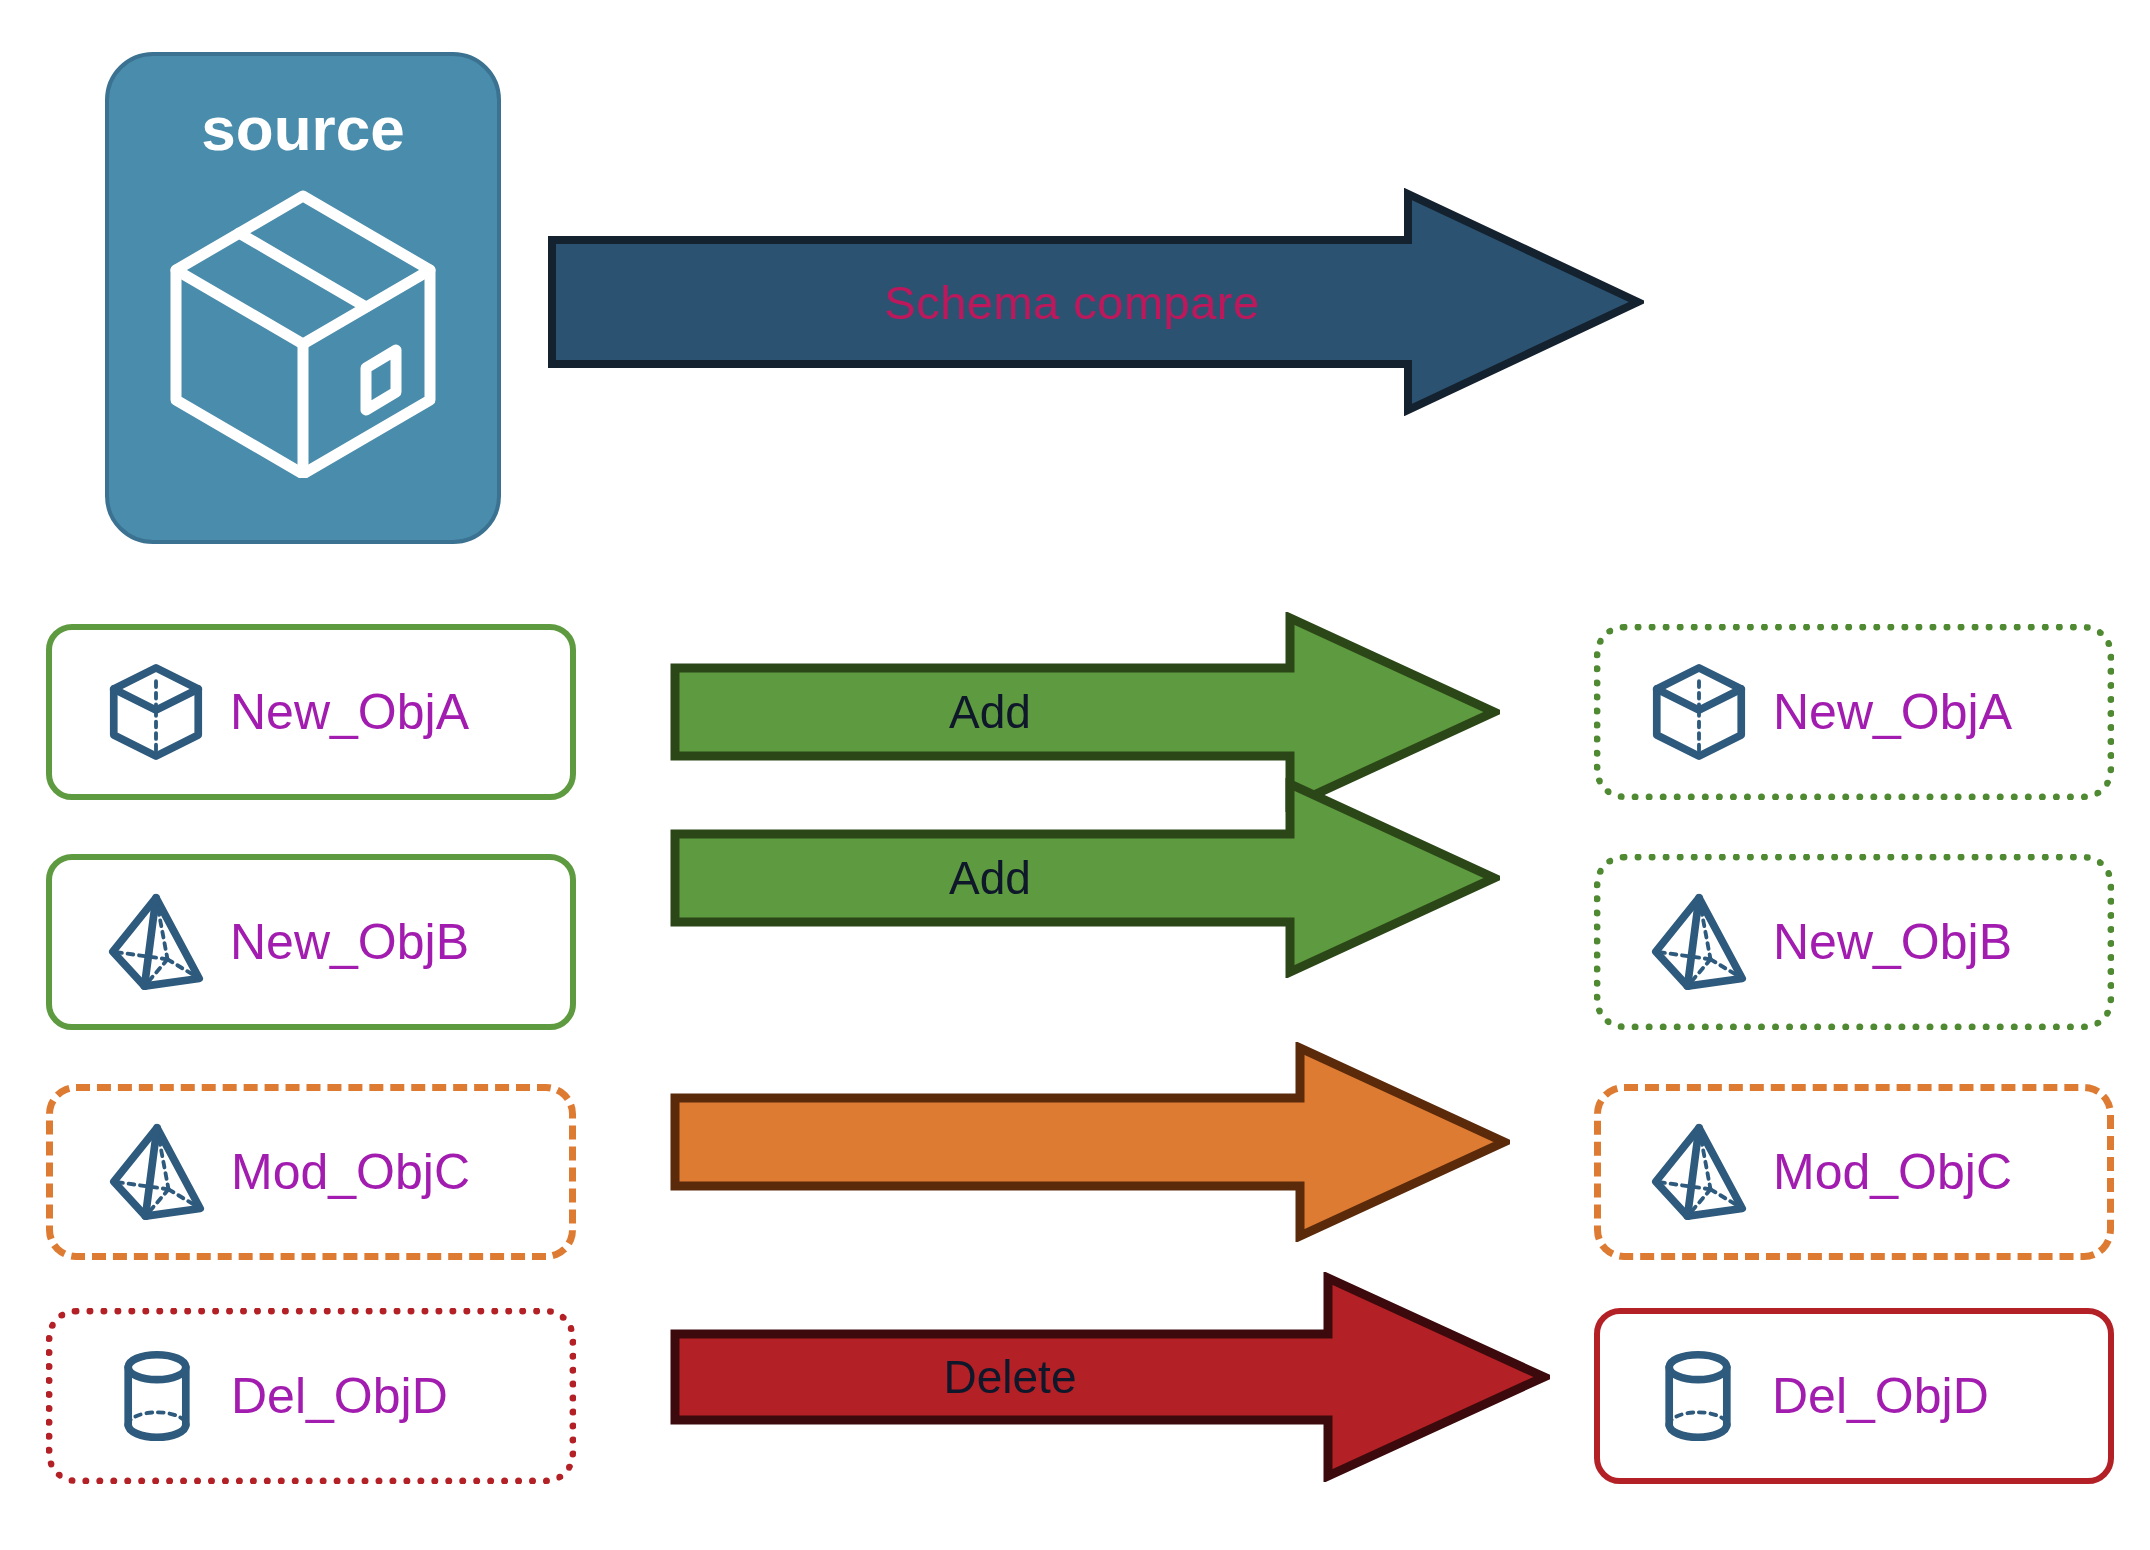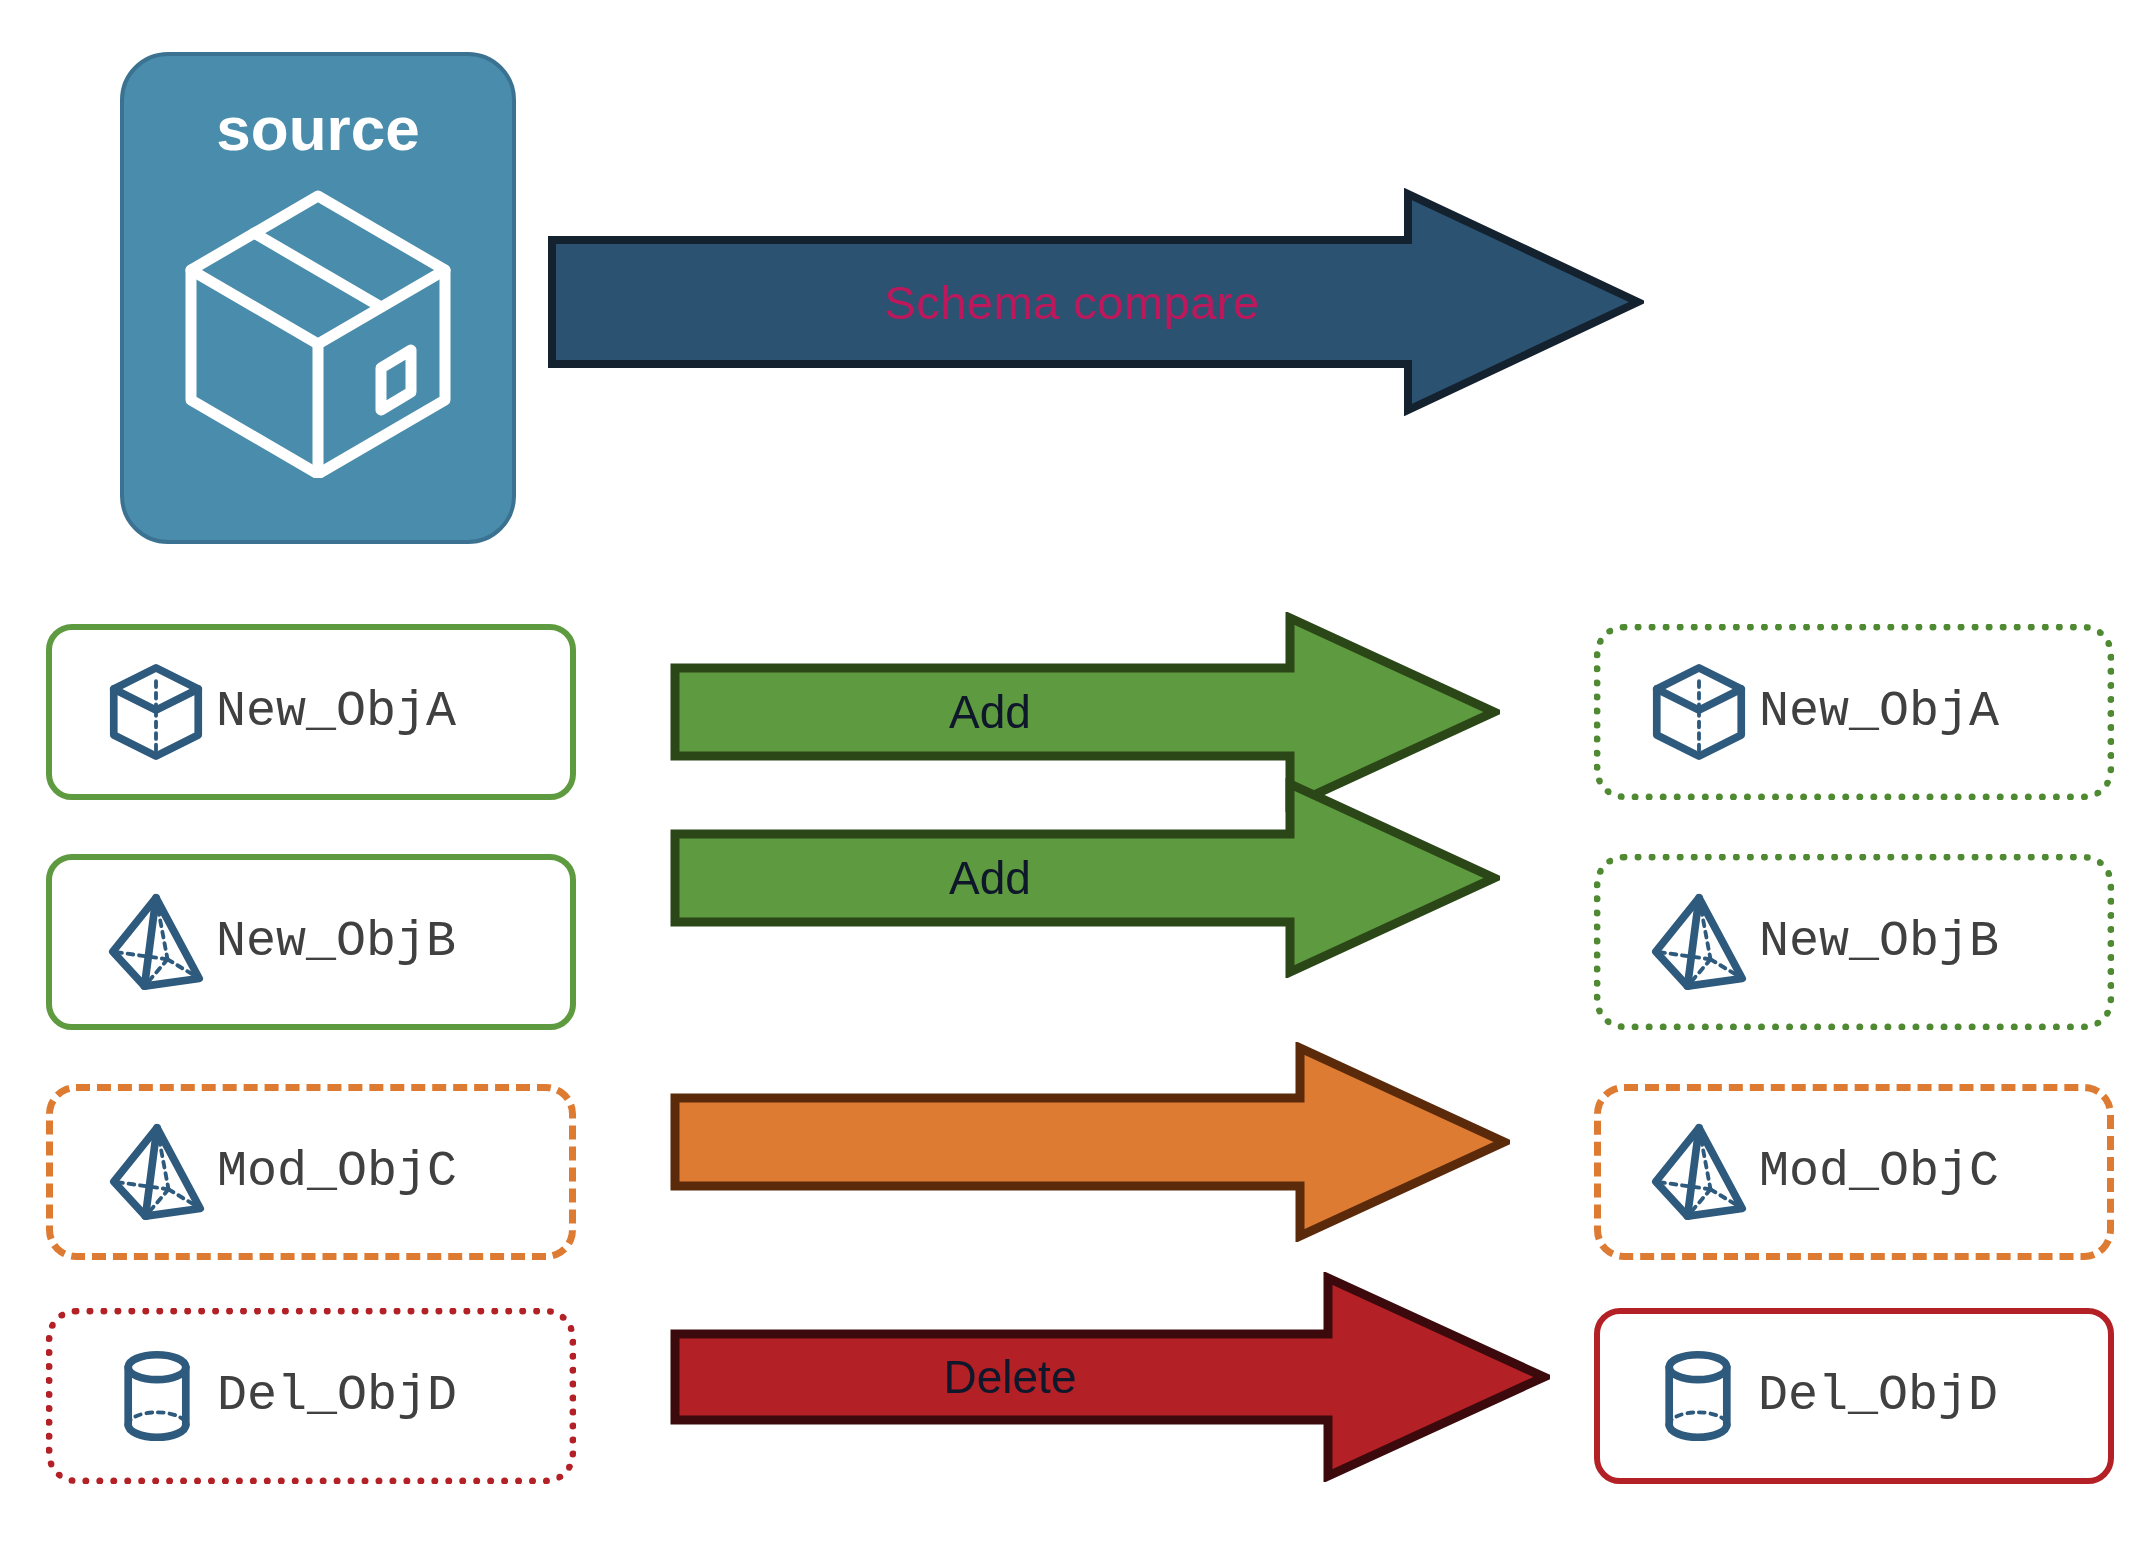--- a/index.html
+++ b/index.html
@@ -25,21 +25,20 @@
     position: absolute;
     width: 396px;
     height: 492px;
     border-radius: 48px;
     background: #4A8CAB;
     border: 4px solid #3B7291;
     box-sizing: border-box;
     display: flex;
     flex-direction: column;
     align-items: center;
-    margin-left: 15px;
   }
   #endpoint-source { left: 105px; top: 52px; }
   #endpoint-target { left: 1668px; top: 52px; }
   .endpoint-title {
     margin-top: 42px;
     color: #ffffff;
     font-size: 62px;
     font-weight: bold;
     letter-spacing: 0px;
     line-height: 1;
@@ -93,26 +92,25 @@
   .obj-card.solid-red    { border: 6px solid #B32025; }
 
   .obj-icon {
     width: 96px;
     height: 100px;
     flex: 0 0 auto;
     margin-left: 56px;
   }
   .obj-card.right .obj-icon { margin-left: 50px; }
   .obj-label {
-    margin-left: 12px;
+    margin-left: 26px;
     font-size: 50px;
-    color: #404040;
+    color: #a21caf;
     white-space: nowrap;
     line-height: 1;
-    font-family: Liberation Mono, monospace;
   }
 
   
   .action-arrow {
     position: absolute;
     left: 670px;
   }
   .action-label {
     position: absolute;
     color: #0f172a;

